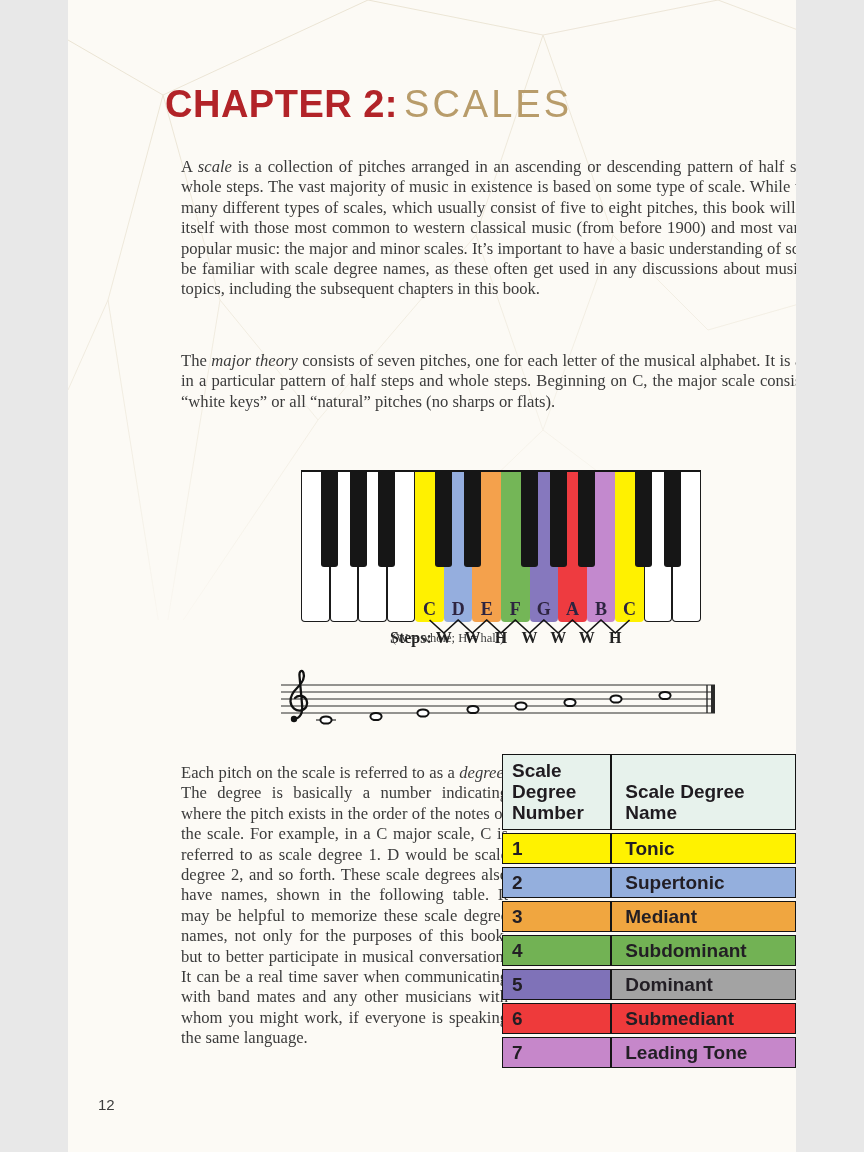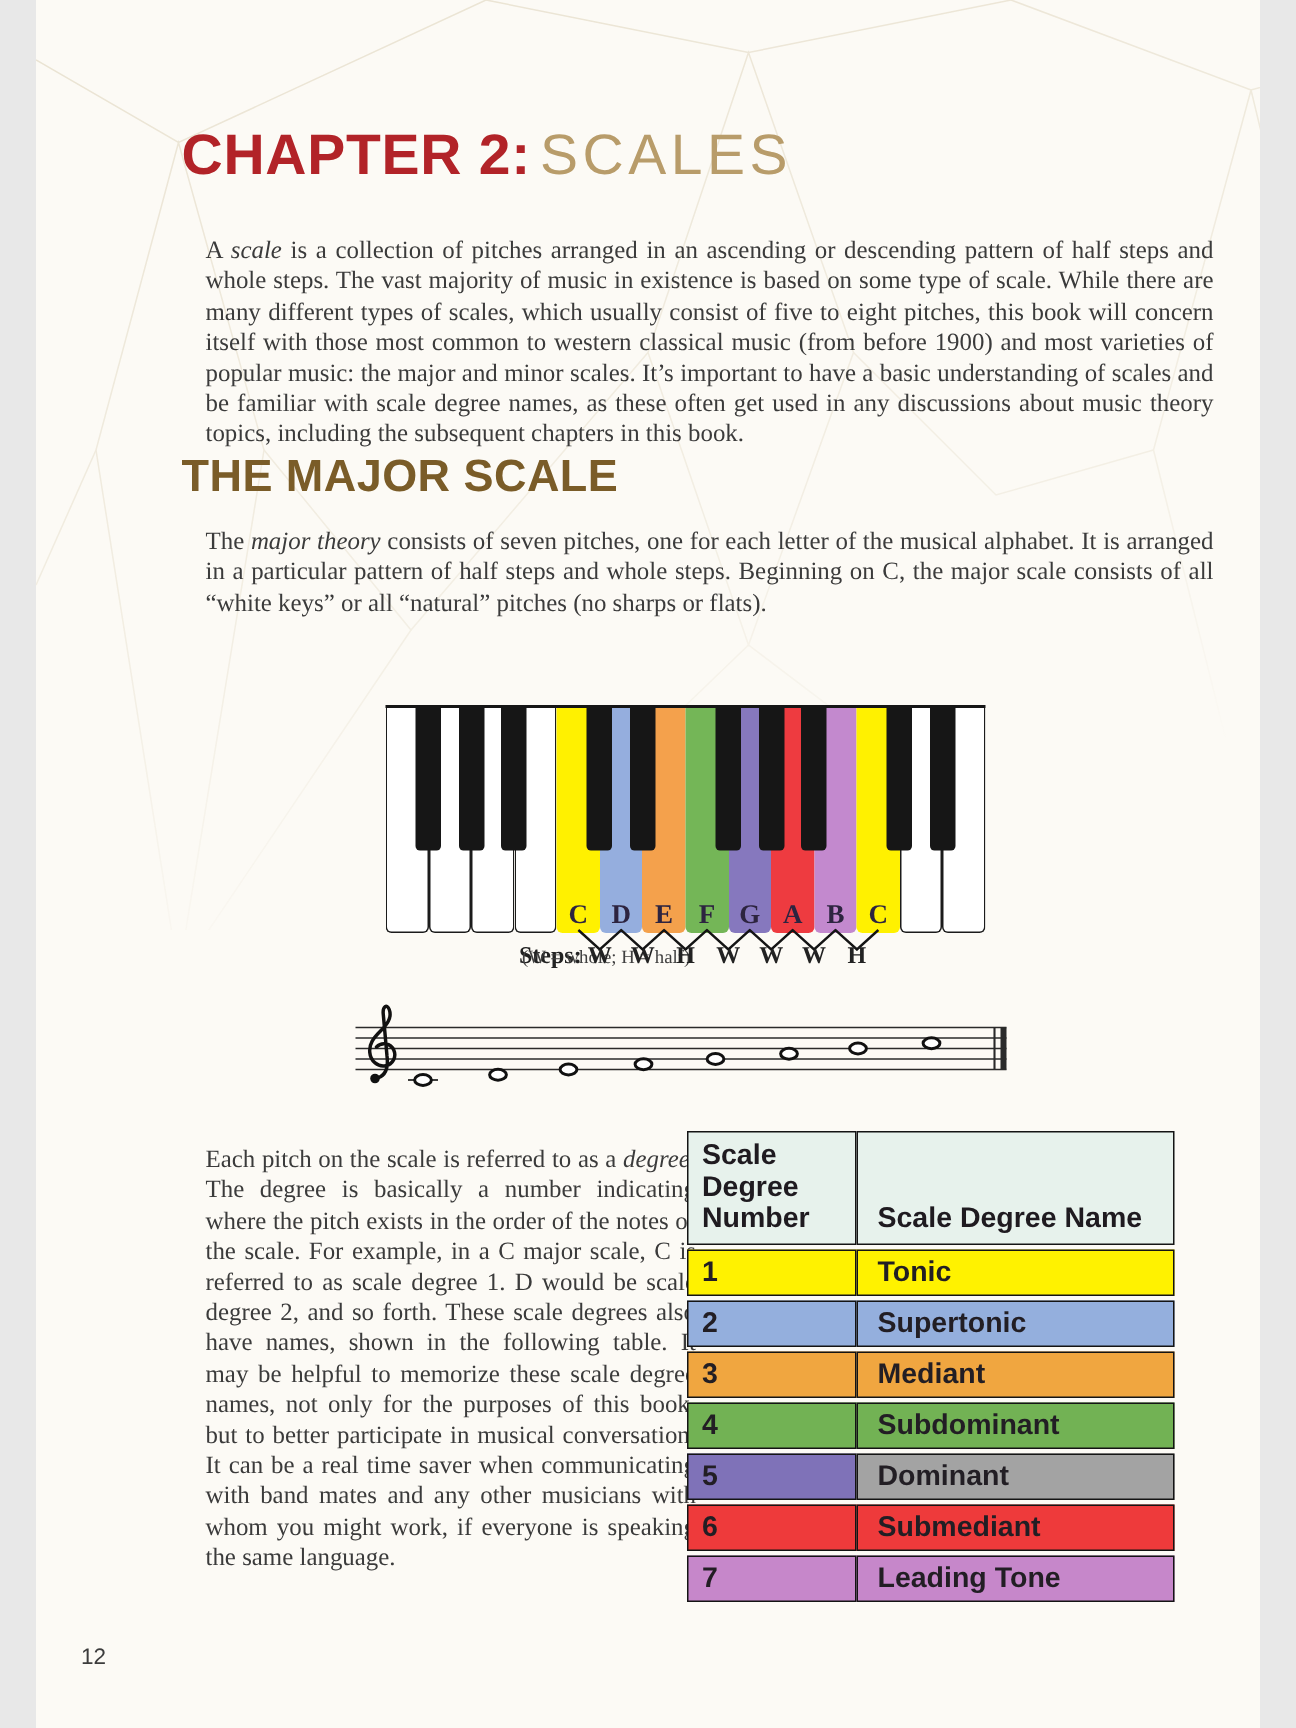--- a/index.html
+++ b/index.html
@@ -1,17 +1,17 @@
 <!DOCTYPE html>
 <html style="--page-bg: #fcfaf5; --chapter-red: #b22328; --gold: #b89c6a; --brown: #7a5c28; --ink: #3b3b3b; --table-header-bg: #e7f2ec;"><head>
 <meta charset="utf-8">
 <style>
   html,body{margin:0;padding:0;background:#e8e8e8;}
   .page{
-    position:relative;width:816px;height:1152px;margin:0 auto;
+    position:relative;width:728px;height:1152px;margin:0 auto;
     background:var(--page-bg,#fcfaf5);overflow:hidden;
     font-family:"Liberation Serif", serif;color:var(--ink,#3b3b3b);
   }
   .bg-pattern{position:absolute;top:0;left:0;pointer-events:none;}
 
   
   .h1{position:absolute;left:97px;top:84px;font-family:"Liberation Sans",sans-serif;font-size:38px;line-height:40px;white-space:nowrap;}
   .h1 .red{color:var(--chapter-red,#b22328);font-weight:800;letter-spacing:.5px;}
   .h1 .tan{color:var(--gold,#b89c6a);font-weight:400;letter-spacing:3px;margin-left:6px;}
   .h2{position:absolute;left:97px;top:301px;font-family:"Liberation Sans",sans-serif;font-size:30px;font-weight:800;color:var(--brown,#7a5c28);letter-spacing:.3px;}
@@ -82,21 +82,20 @@
       <polyline points="475,430 620,540"></polyline>
     </g>
   </svg>
 
   <div class="h1">
     <span class="red">CHAPTER 2:</span><span class="tan">SCALES</span>
   </div>
 
   <p class="body p1"><span>A </span><em>scale</em><span> is a collection of pitches arranged in an ascending or descending pattern of half steps and whole steps. The vast majority of music in existence is based on some type of scale. While there are many different types of scales, which usually consist of five to eight pitches, this book will concern itself with those most common to western classical music (from before 1900) and most varieties of popular music: the major and minor scales. It’s important to have a basic understanding of scales and be familiar with scale degree names, as these often get used in any discussions about music theory topics, including the subsequent chapters in this book.</span></p>
 
-  <div class="h2">THE MAJOR SCALE</div>
   <p class="body p2"><span>The </span><em>major theory</em><span> consists of seven pitches, one for each letter of the musical alphabet. It is arranged in a particular pattern of half steps and whole steps. Beginning on C, the major scale consists of all “white keys” or all “natural” pitches (no sharps or flats).</span></p>
 
 
   <div id="keyboard">
       <div class="wkey" style="left: 0px; width: 28.5714px;"></div>
       <div class="wkey" style="left: 28.5714px; width: 28.5714px;"></div>
       <div class="wkey" style="left: 57.1429px; width: 28.5714px;"></div>
       <div class="wkey" style="left: 85.7143px; width: 28.5714px;"></div>
       <div class="wkey colored" style="left: 114.286px; width: 28.5714px; background: rgb(255, 241, 0);">
         <span class="klabel">C</span>

